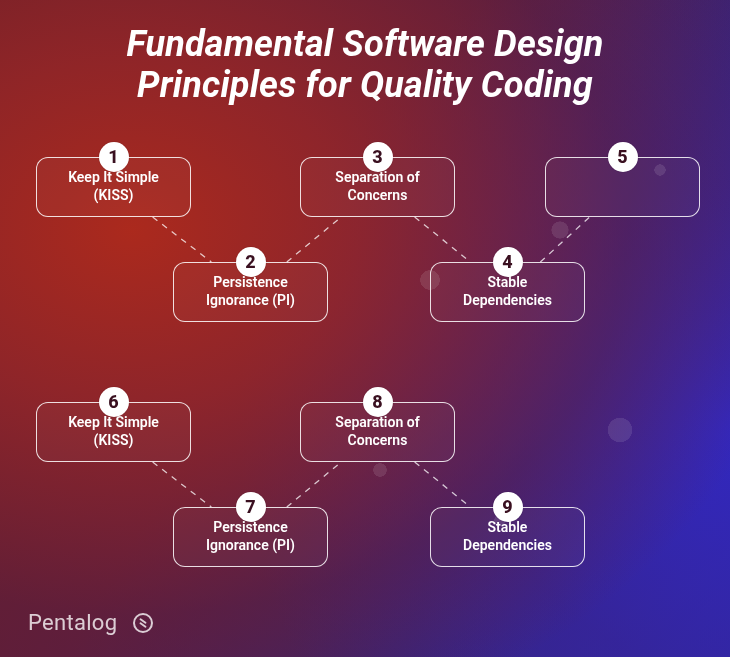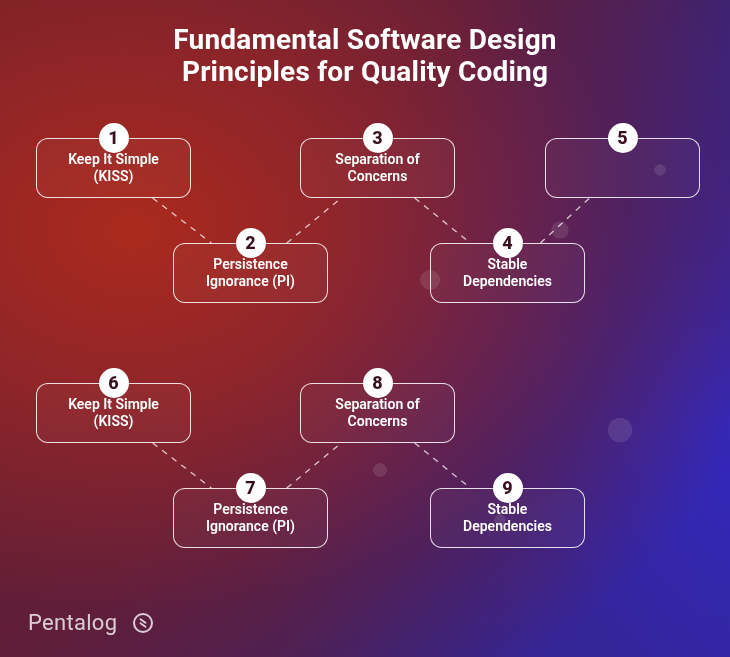--- a/index.html
+++ b/index.html
@@ -23,24 +23,25 @@
       radial-gradient(circle 40px at 620px 430px, #fff 0 30%, transparent 31%),
       radial-gradient(circle 22px at 380px 470px, #fff 0 30%, transparent 31%),
       radial-gradient(circle 14px at 660px 170px, #fff 0 40%, transparent 41%),
       radial-gradient(circle 14px at 500px 520px, #fff 0 40%, transparent 41%);
     filter: blur(0.5px);
   }
 
   .title {
     text-align: center;
     font-weight: 700;
-    font-size: 28px;
+    font-size: 36px;
     line-height: 1.15;
     padding: 24px 28px 10px;
     letter-spacing: 0.2px;
+    font-style: italic;
   }
 
   .stage {
     position: relative;
     width: 100%;
     height: 520px;
   }
 
   .node {
     position: absolute;

